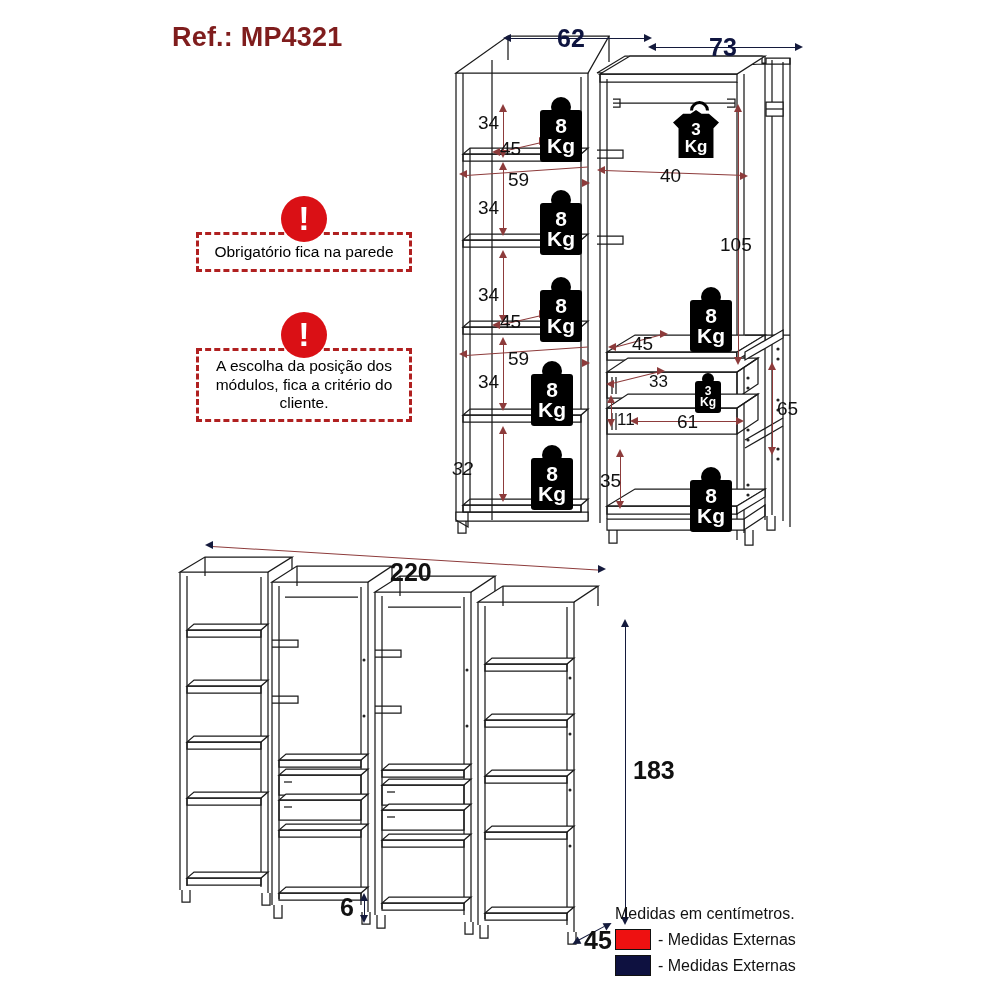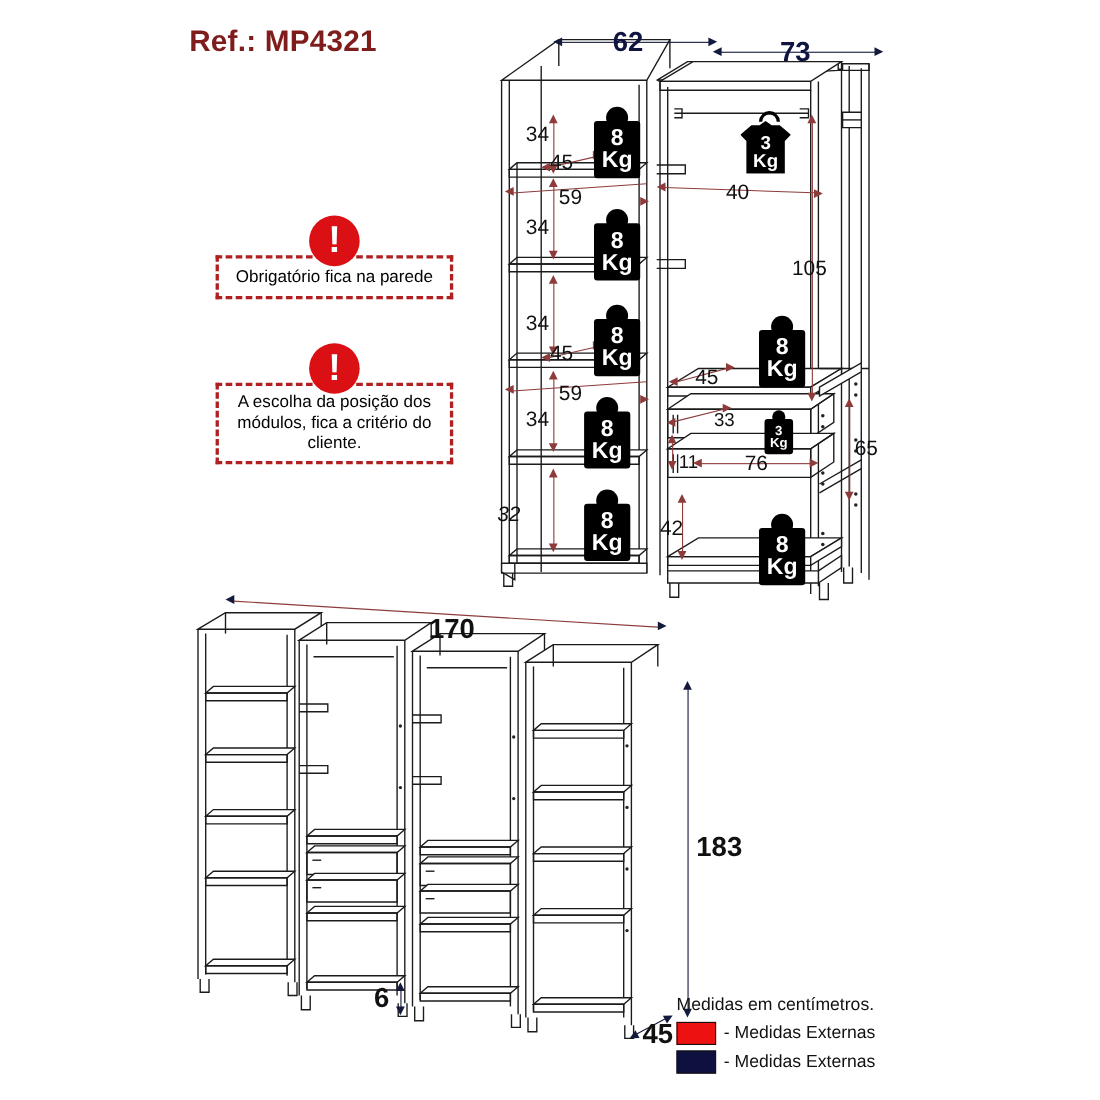--- a/index.html
+++ b/index.html
@@ -338,26 +338,26 @@
 <div class="abs dim small" style="left:649px;top:372px;">33</div>
 
 <div class="abs dline v" style="left:611px;top:400px;height:22px;"></div>
 <div class="abs arrow ar-u" style="left:607px;top:395px;"></div>
 <div class="abs arrow ar-d" style="left:607px;top:419px;"></div>
 <div class="abs dim small" style="left:617px;top:410px;">11</div>
 
 <div class="abs dline h" style="left:636px;top:421px;width:104px;"></div>
 <div class="abs arrow ar-l" style="left:630px;top:417px;"></div>
 <div class="abs arrow ar-r" style="left:736px;top:417px;"></div>
-<div class="abs dim" style="left:677px;top:411px;">76</div>
+<div class="abs dim" style="left:677px;top:411px;">61</div>
 
 <div class="abs dline v" style="left:620px;top:455px;height:48px;"></div>
 <div class="abs arrow ar-u" style="left:616px;top:449px;"></div>
 <div class="abs arrow ar-d" style="left:616px;top:501px;"></div>
-<div class="abs dim" style="left:600px;top:470px;">42</div>
+<div class="abs dim" style="left:600px;top:470px;">35</div>
 
 <div class="abs dline v" style="left:772px;top:368px;height:82px;"></div>
 <div class="abs arrow ar-u" style="left:768px;top:362px;"></div>
 <div class="abs arrow ar-d" style="left:768px;top:447px;"></div>
 <div class="abs dim" style="left:777px;top:398px;">65</div>
 
 <div class="badge badge-w" style="left:540px;top:110px;">
   <span class="knob"></span>
   <span class="n">8</span>
   <span class="u">Kg</span>
@@ -517,21 +517,21 @@
     <circle cx="364" cy="660" r="1.5"></circle>
       <circle cx="364" cy="716" r="1.5"></circle>
     <circle cx="467" cy="670" r="1.5"></circle>
       <circle cx="467" cy="726" r="1.5"></circle>
   </g>
 </svg>
 
 <div class="abs dline h" style="left:212px;top:546px;width:390px;transform:rotate(3.5deg);transform-origin:left center;"></div>
 <div class="abs arrow ar-l navy" style="left:205px;top:541px;"></div>
 <div class="abs arrow ar-r navy" style="left:598px;top:565px;"></div>
-<div class="abs dim big" style="left:390px;top:558px;">170</div>
+<div class="abs dim big" style="left:390px;top:558px;">220</div>
 
 <div class="abs dline v navy" style="left:625px;top:625px;height:295px;"></div>
 <div class="abs arrow ar-u navy" style="left:621px;top:619px;"></div>
 <div class="abs arrow ar-d navy" style="left:621px;top:917px;"></div>
 <div class="abs dim big" style="left:633px;top:756px;">183</div>
 
 <div class="abs dline h navy" style="left:578px;top:940px;width:30px;transform:rotate(-28deg);transform-origin:left center;"></div>
 <div class="abs arrow ar-l navy" style="left:572px;top:938px;transform:rotate(-28deg);"></div>
 <div class="abs arrow ar-r navy" style="left:604px;top:921px;transform:rotate(-28deg);"></div>
 <div class="abs dim big" style="left:584px;top:926px;">45</div>

